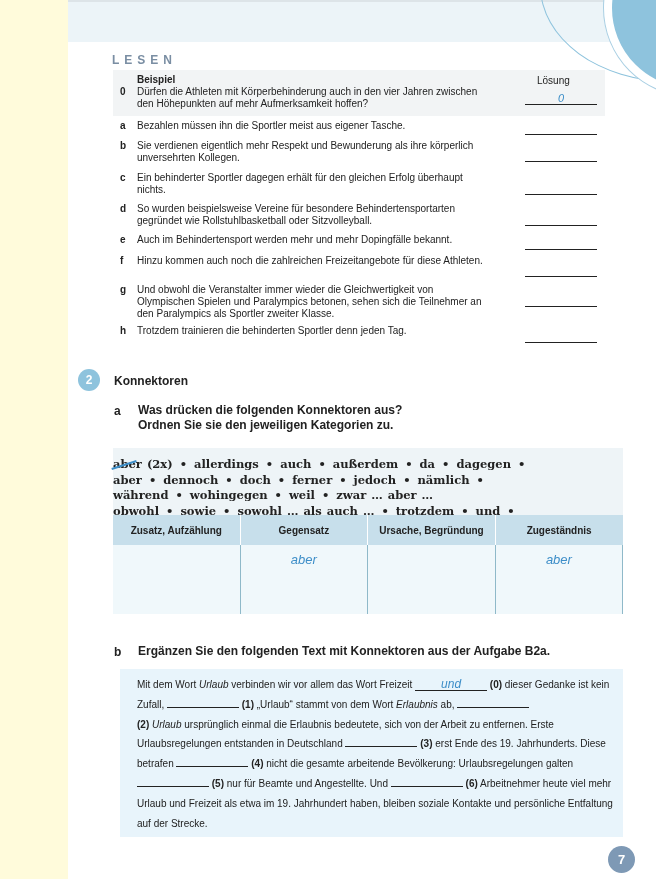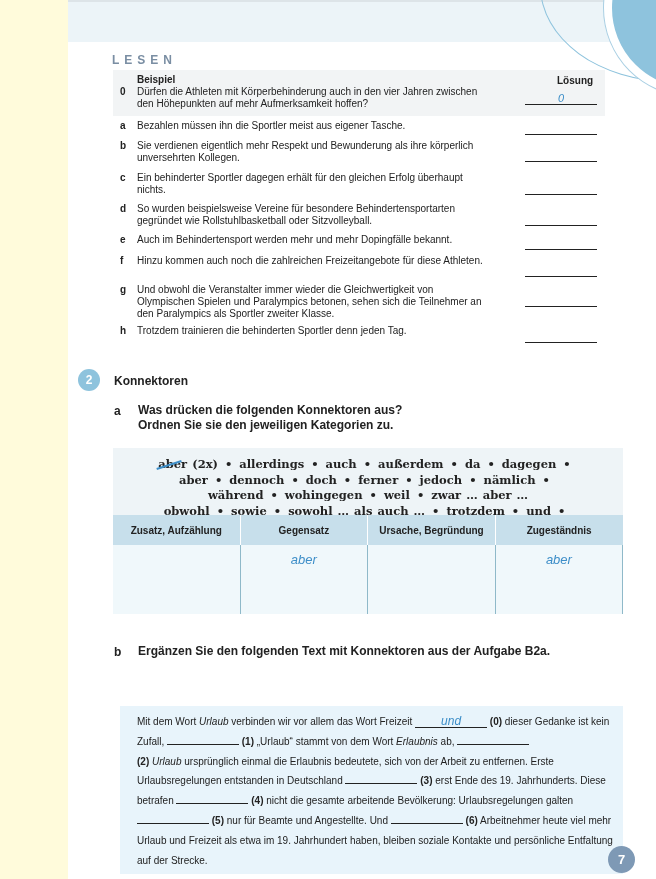--- a/index.html
+++ b/index.html
@@ -10,40 +10,40 @@
   .corner-circle { position:absolute; left:604px; top:-80px; width:160px; height:160px; border-radius:50%; background:#8ec3dd; border:8px solid #fff; box-shadow:0 0 0 1px #a9cfe3; }
   .corner-arc { position:absolute; left:540px; top:-110px; width:260px; height:190px; border-radius:50%; border:1px solid #8ec3dd; }
 
   .ex-table { position:absolute; left:113px; top:70px; width:492px; }
   .ex-row { position:relative; display:flex; font-size:10px; line-height:12px; }
   .ex-row.beispiel { background:#f2f4f5; padding:4px 0 6px 0; }
   .ex-letter { width:24px; flex:none; font-weight:bold; padding-left:7px; box-sizing:border-box; }
   .ex-text { width:355px; flex:none; }
   .ex-answer { position:absolute; left:412px; width:72px; border-bottom:1px solid #222; height:12px; text-align:center; color:#3d8ec8; font-style:italic; font-size:11px; }
   .hdr-beispiel { font-weight:bold; }
-  .hdr-loesung { position:absolute; left:424px; top:5px; font-weight:bold; font-size:10px;margin-left:20px; }
+  .hdr-loesung { position:absolute; left:424px; top:5px; font-weight:normal; font-size:10px; }
 
   .num-badge { position:absolute; left:78px; top:369px; width:22px; height:22px; border-radius:50%; background:#8ec3dd; color:#fff; font-weight:bold; font-size:12px; text-align:center; line-height:22px; }
   .ex-heading { position:absolute; left:114px; top:374px; font-weight:bold; font-size:12px; }
   .task-letter { position:absolute; font-weight:bold; font-size:12px; }
   .task-text { position:absolute; font-weight:bold; font-size:12px; line-height:15px; }
 
-  .word-box { position:absolute; left:113px; top:448px; width:510px; height:77px; background:#eef4f7; font-family:"DejaVu Serif", serif; font-weight:bold; font-size:11.5px; line-height:15.5px; text-align:center; padding-top:9px; box-sizing:border-box; word-spacing:1px; }
+  .word-box { position:absolute; left:113px; top:448px; width:510px; height:77px; background:#eef4f7; font-family:"DejaVu Serif", serif; font-weight:bold; font-size:11.5px; line-height:15.5px; text-align:left; padding-top:9px; box-sizing:border-box; word-spacing:1px; }
   .strike { position:relative; }
   .strike::after { content:""; position:absolute; left:-2px; top:7px; width:26px; height:1.5px; background:#3d8ec8; transform:rotate(-18deg); }
   .sep { margin:0 7px; }
 
   .cat-table { position:absolute; left:113px; top:515px; width:510px; border-collapse:collapse; }
   .cat-table th { background:#c7dfeb; font-size:10px; line-height:11px; font-weight:bold; height:30px; border-left:1px solid #fff; text-align:center; width:127px; padding:0; }
   .cat-table th:first-child { border-left:none; }
   .cat-table td { background:#f0f8fb; height:61px; vertical-align:top; text-align:center; border-left:1px solid #8fb9c9; padding-top:7px; color:#3d8ec8; font-style:italic; font-size:13px; }
   .cat-table td:first-child { border-left:none; }
   .cat-table td:last-child { border-right:1px solid #8fb9c9; }
 
-  .text-box { position:absolute; left:120px; top:669px; width:503px; height:168px; background:#e8f4fb; padding:6px 0 14px 17px; box-sizing:border-box; font-size:10px; line-height:19.8px; color:#222;margin-top:37px; }
+  .text-box { position:absolute; left:120px; top:669px; width:503px; height:168px; background:#e8f4fb; padding:6px 0 14px 17px; box-sizing:border-box; font-size:10px; line-height:19.8px; color:#222; }
   .blank { display:inline-block; width:72px; border-bottom:1px solid #222; height:11px; vertical-align:baseline; text-align:center; color:#3d8ec8; font-style:italic; font-size:12px; line-height:11px; }
   .b { font-weight:bold; }
   .i { font-style:italic; }
 
   .page-num { position:absolute; left:608px; top:846px; width:27px; height:27px; border-radius:50%; background:#7e99b5; color:#fff; font-weight:bold; font-size:13px; text-align:center; line-height:27px; }
 </style>
 </head>
 <body>
 
 <div class="left-strip"></div>

